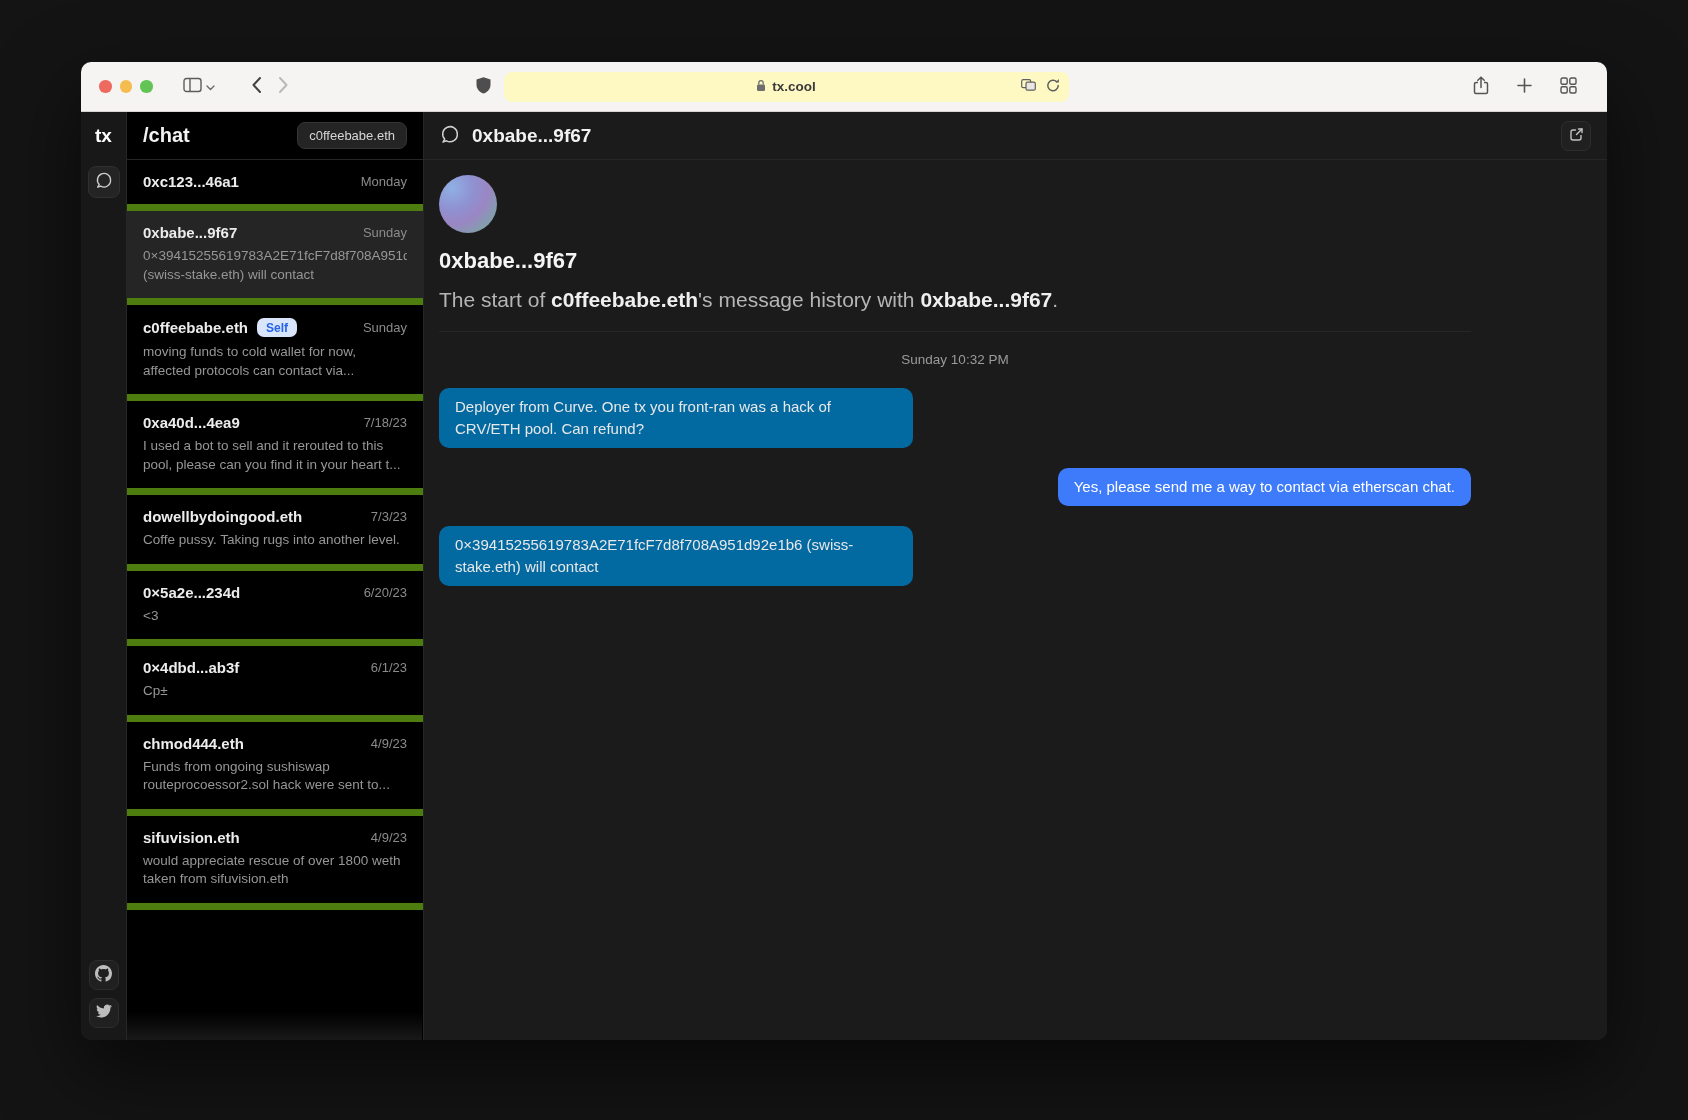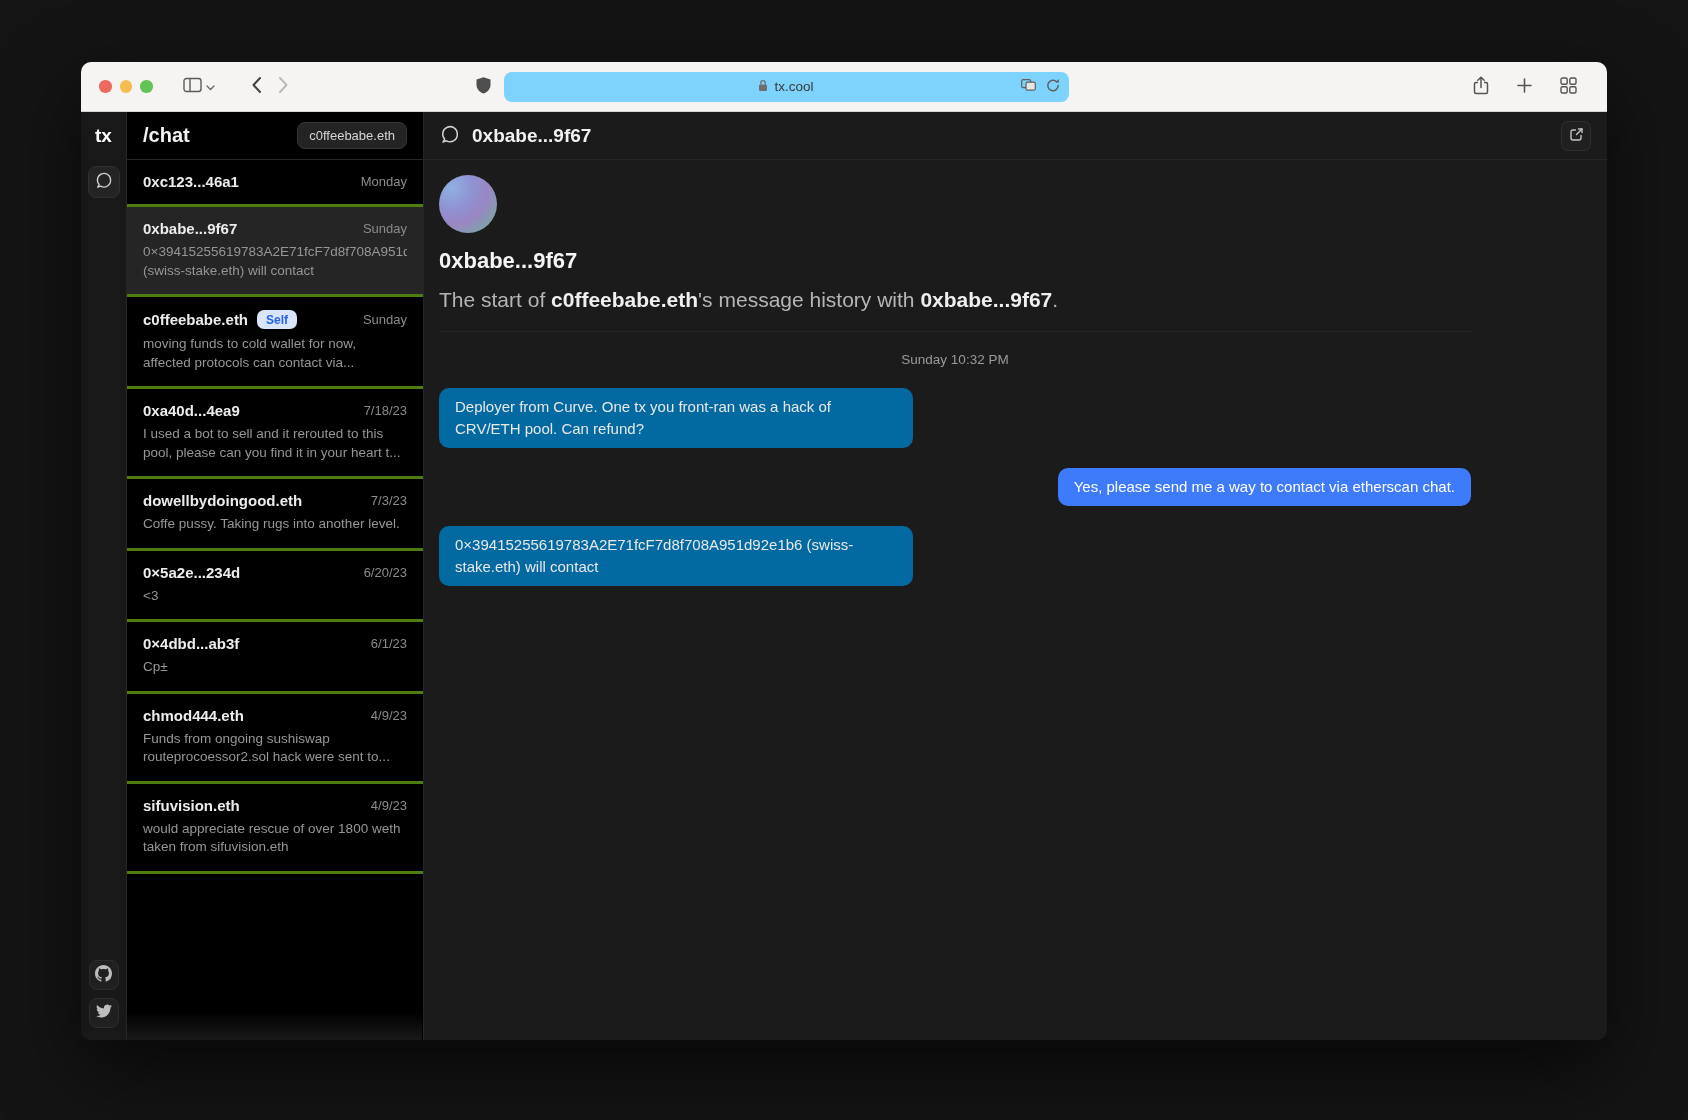--- a/index.html
+++ b/index.html
@@ -12,23 +12,23 @@
   
   .chrome { height:50px; background:#f6f4f3; border-bottom:1px solid #d6d3d1;
             display:flex; align-items:center; }
   .traffic { display:flex; gap:8px; margin-left:18px; }
   .light { width:12.5px; height:12.5px; border-radius:50%; }
   .light.red { background:#ed6a5f; } .light.yellow { background:#f5bd4f; } .light.green { background:#61c454; }
   .tool-btn { background:none; border:none; display:flex; align-items:center; gap:4px; padding:4px; cursor:pointer; }
   .toggle-group { margin-left:26px; }
   .back-btn { margin-left:28px; } .fwd-btn { margin-left:8px; }
   .shield-btn { margin-left:178px; }
-  .url-field { margin-left:8px; width:565px; height:30px; background:#7dd3fc; border-radius:8px;
+  .url-field { margin-left:8px; width:565px; height:30px; background:#fef9c3; border-radius:8px;
                position:relative; display:flex; align-items:center; justify-content:center;
-               font-size:13.5px; color:#3a3a3a; gap:6px; }
+               font-size:13.5px; color:#3a3a3a; gap:6px;font-weight:bold; }
   .field-right { position:absolute; right:9px; display:flex; align-items:center; gap:10px; }
   .right-tools { margin-left:auto; margin-right:26px; display:flex; align-items:center; gap:20px; }
 
   
   .content { display:flex; height:calc(100% - 50px); background:#1b1b1b; }
 
   .rail { width:46px; background:#181818; border-right:1px solid #262626;
           display:flex; flex-direction:column; align-items:center; flex-shrink:0; }
   .logo { height:48px; display:flex; align-items:center; color:#ffffff; font-weight:bold; font-size:19px; }
   .rail-chat-btn { width:32px; height:32px; border-radius:8px; background:#242424; border:1px solid #303030;
@@ -38,21 +38,21 @@
                    display:flex; align-items:center; justify-content:center; cursor:pointer; }
 
   .sidebar { width:297px; border-right:1px solid #262626; display:flex; flex-direction:column;
              background:#000000; position:relative; flex-shrink:0; }
   .sidebar-header { height:48px; border-bottom:1px solid #262626; display:flex; align-items:center;
                     justify-content:space-between; padding:0 16px; flex-shrink:0; }
   .sidebar-title { font-size:20px; font-weight:bold; color:#f2f2f2; }
   .user-badge { background:#242424; border:1px solid #363636; border-radius:8px; color:#d6d6d6;
                 font-size:13px; padding:5px 11px; cursor:pointer; }
   .chat-list { flex:1; overflow:hidden; }
-  .chat-item { padding:13px 16px 14px; border-bottom:3px solid #4d7c0f; cursor:pointer; }
+  .chat-item { padding:13px 16px 14px; border-bottom:7px solid #4d7c0f; cursor:pointer; }
   .chat-item.selected { background:#252525; }
   .chat-item-top { display:flex; justify-content:space-between; align-items:center; }
   .chat-item-name-wrap { display:flex; align-items:center; }
   .chat-item-name { color:#ececec; font-weight:bold; font-size:15px; }
   .self-badge { margin-left:9px; background:#d9e5fb; color:#2563eb; font-size:12px; font-weight:bold;
                 padding:2.5px 9px; border-radius:7px; }
   .chat-item-date { color:#8b8b8b; font-size:13px; }
   .chat-item-preview { margin-top:6px; color:#969696; font-size:13.5px; line-height:18.5px;
                        display:-webkit-box; -webkit-line-clamp:2; -webkit-box-orient:vertical;
                        overflow:hidden; max-height:37px; }

